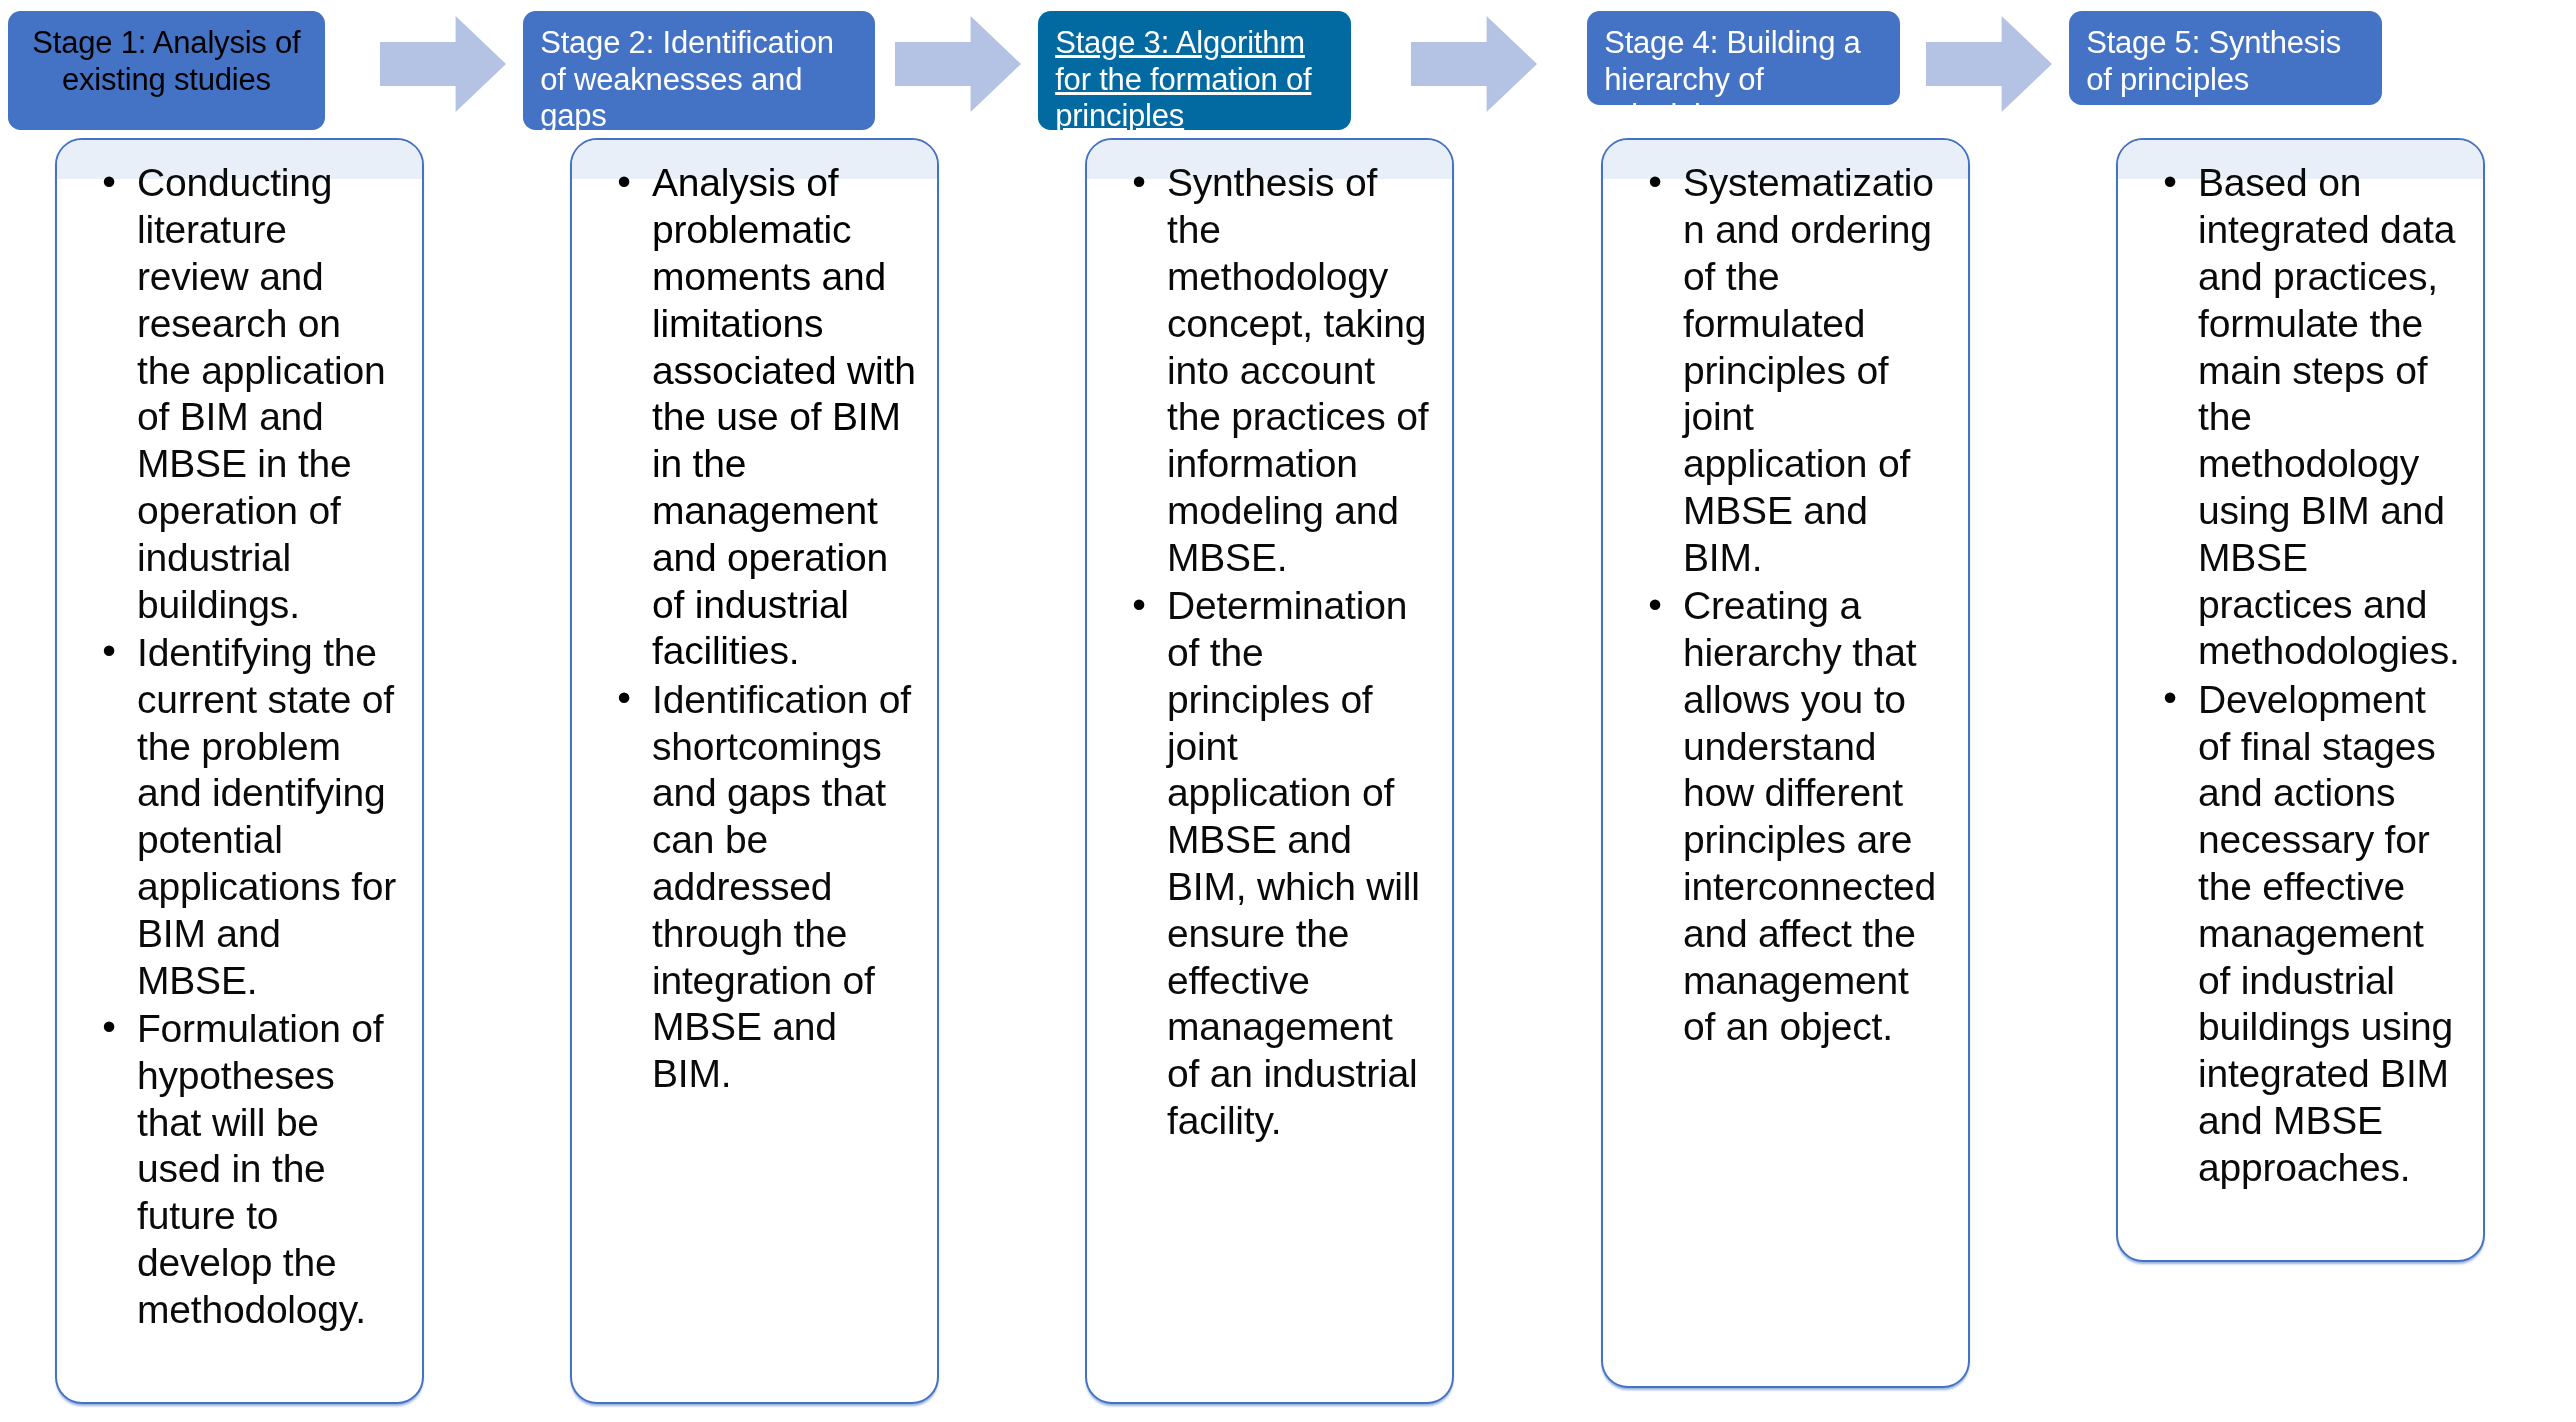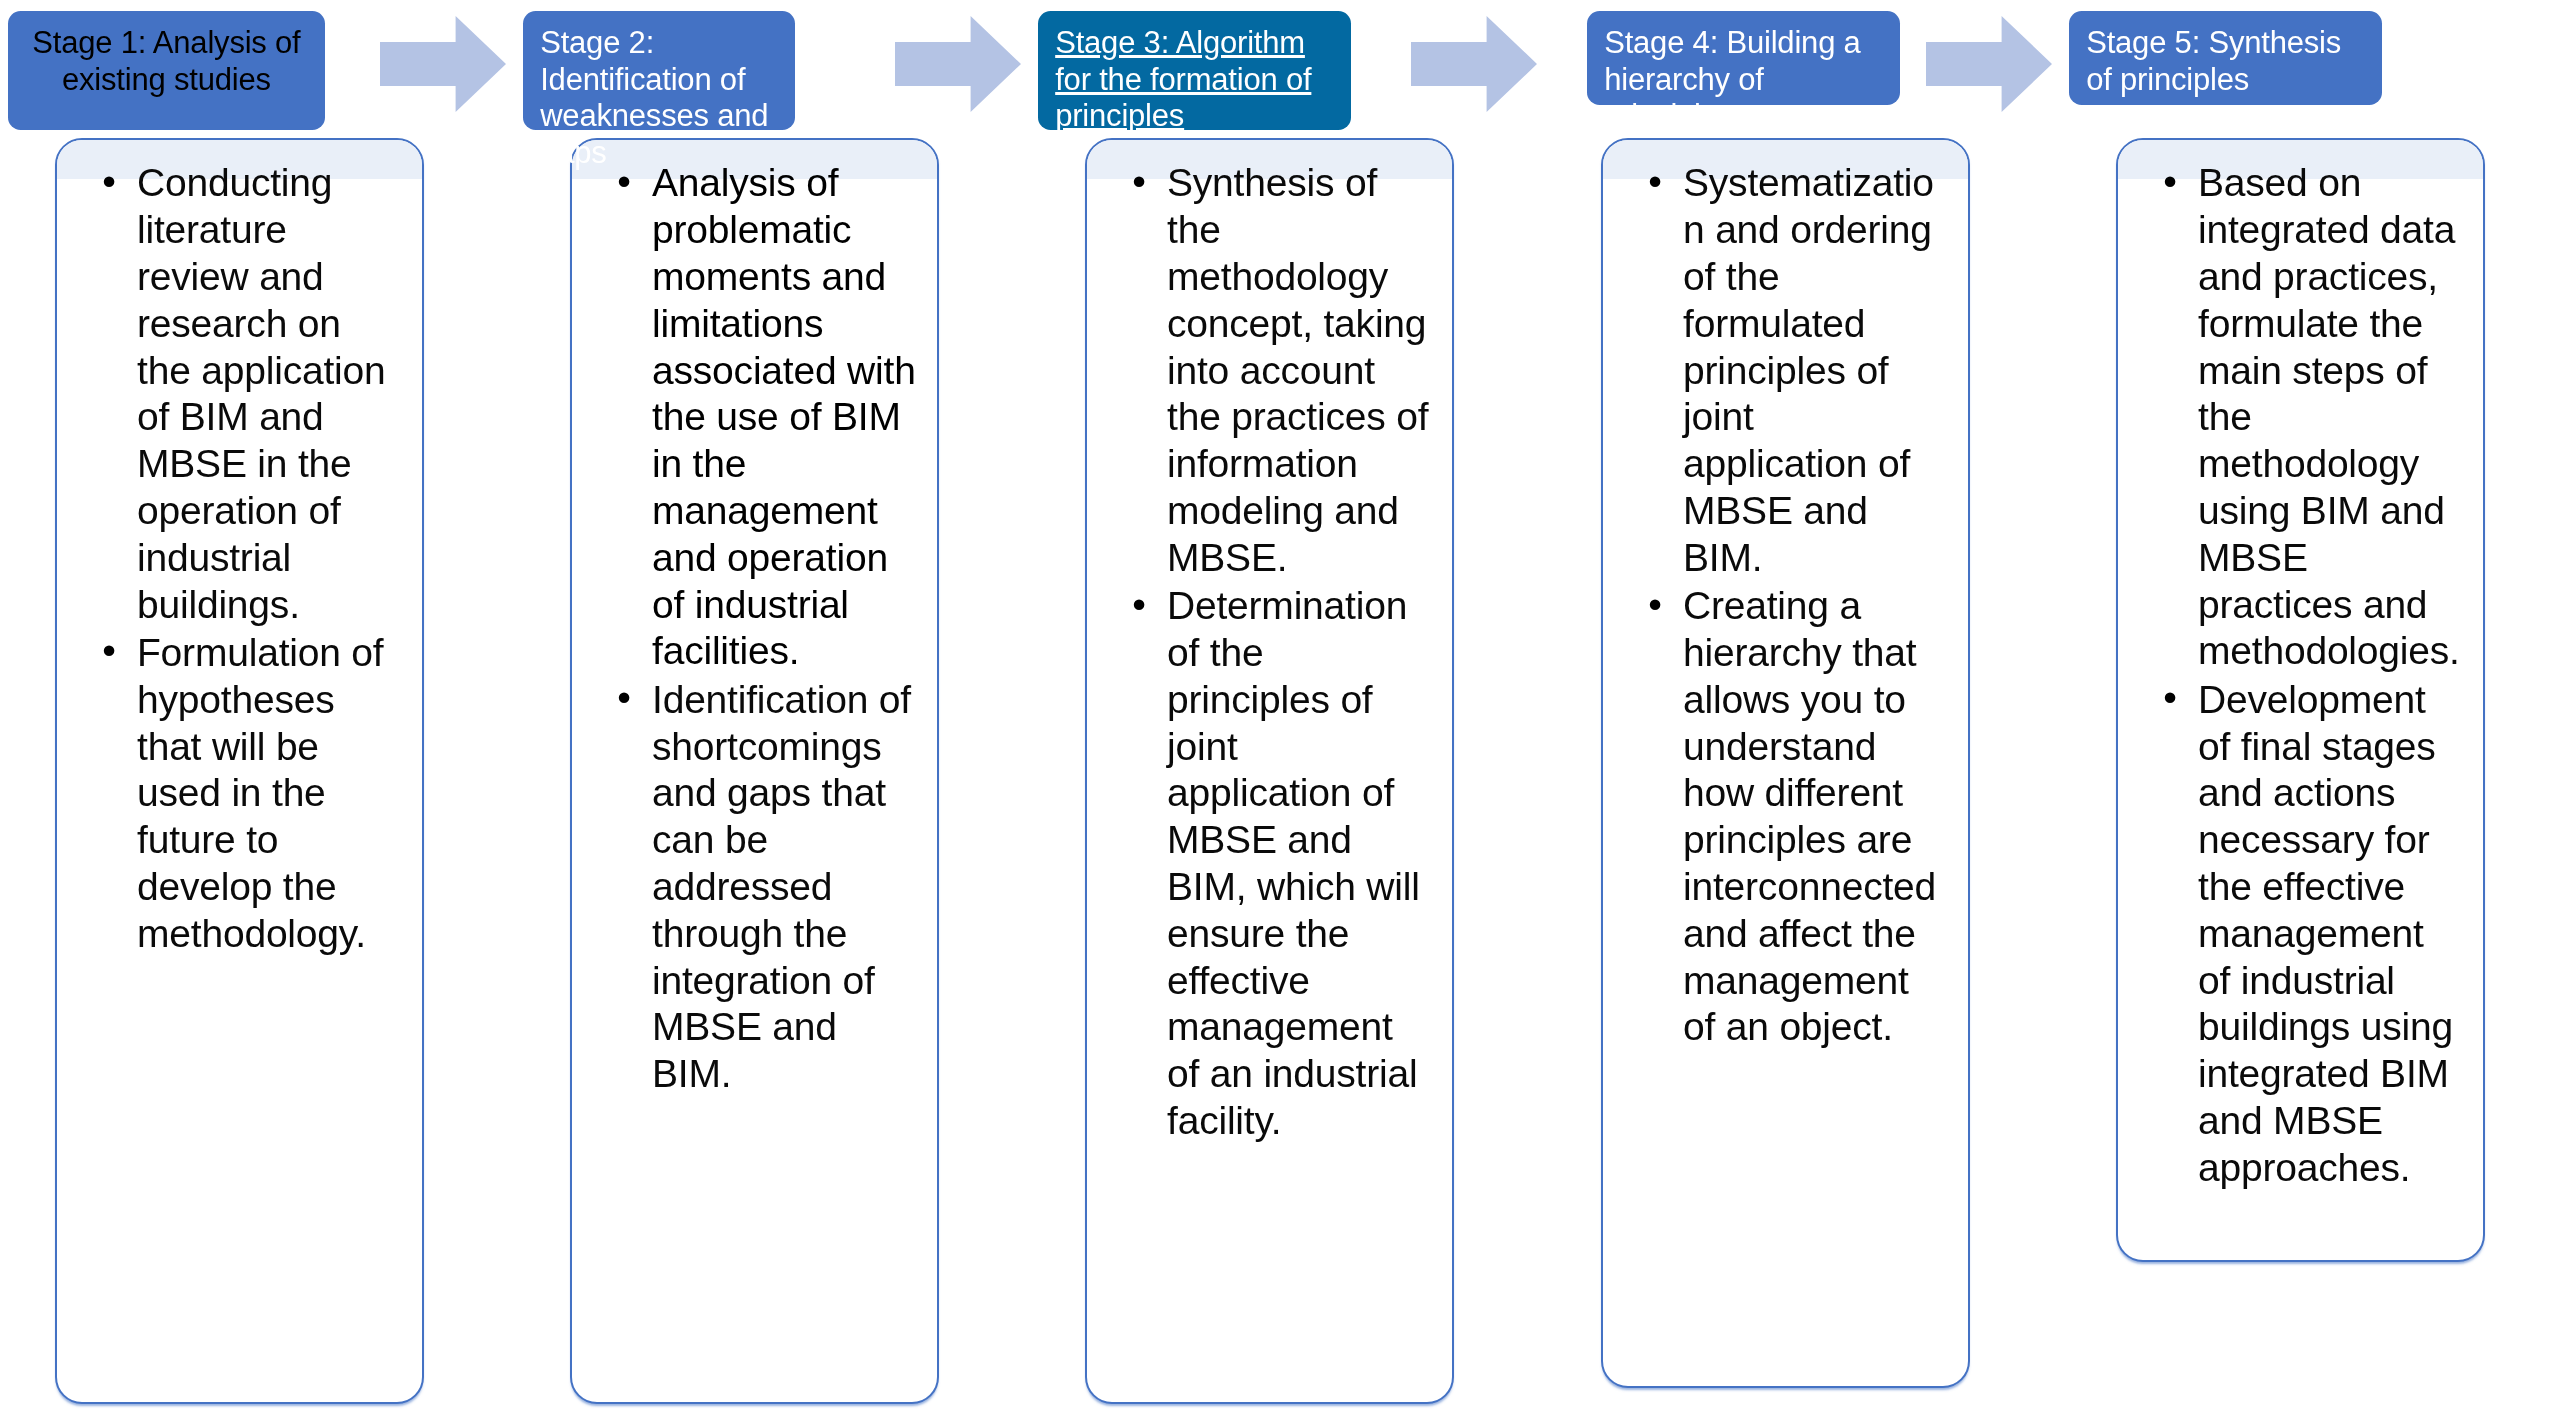--- a/index.html
+++ b/index.html
@@ -110,21 +110,21 @@
   .connector-arrow svg { display: block; width: 100%; height: 100%; }
 
   
   #stage-1 { left: 0px; }
   #stage-2 { left: 515px; }
   #stage-3 { left: 1030px; }
   #stage-4 { left: 1546px; }
   #stage-5 { left: 2061px; }
 
   #stage-1 .stage-header { width: 317px; height: 119px; }
-  #stage-2 .stage-header { width: 272px; height: 119px; }
+  #stage-2 .stage-header { width: 352px; height: 119px; }
   #stage-3 .stage-header { width: 313px; height: 119px; }
   #stage-4 .stage-header { width: 313px; height: 94px; }
   #stage-5 .stage-header { width: 313px; height: 94px; }
 
   #stage-1 .stage-card { top: 138px; height: 1266px; }
   #stage-2 .stage-card { top: 138px; height: 1266px; }
   #stage-3 .stage-card { top: 138px; height: 1266px; }
   #stage-4 .stage-card { top: 138px; height: 1250px; }
   #stage-5 .stage-card { top: 138px; height: 1124px; }
 
@@ -136,20 +136,21 @@
 </head>
 <body>
 
 <div id="diagram">
 
   <div class="stage" id="stage-1">
     <div class="stage-card" style="border-color: rgb(68, 114, 196); background: rgb(255, 255, 255);">
       <div class="card-wash"></div>
       <ul class="bullet-list">
         <li style="color: rgb(10, 10, 10);">Conducting literature review and research on the application of BIM and MBSE in the operation of industrial buildings.</li>
+        <li style="color: rgb(10, 10, 10);">Identifying the current state of the problem and identifying potential applications for BIM and MBSE.</li>
         <li style="color: rgb(10, 10, 10);">Formulation of hypotheses that will be used in the future to develop the methodology.</li>
       </ul>
     </div>
     <div class="stage-header" style="background: rgb(68, 114, 196); color: #000000; text-align: center;">Stage 1: Analysis of existing studies</div>
   </div>
 
   <div class="connector-arrow" id="arrow-1">
     <svg viewBox="0 0 160 122" preserveAspectRatio="none" aria-hidden="true">
       <polygon points="0,33 96,33 96,0 160,61 96,122 96,89 0,89" fill="#B4C3E4"></polygon>
     </svg>

